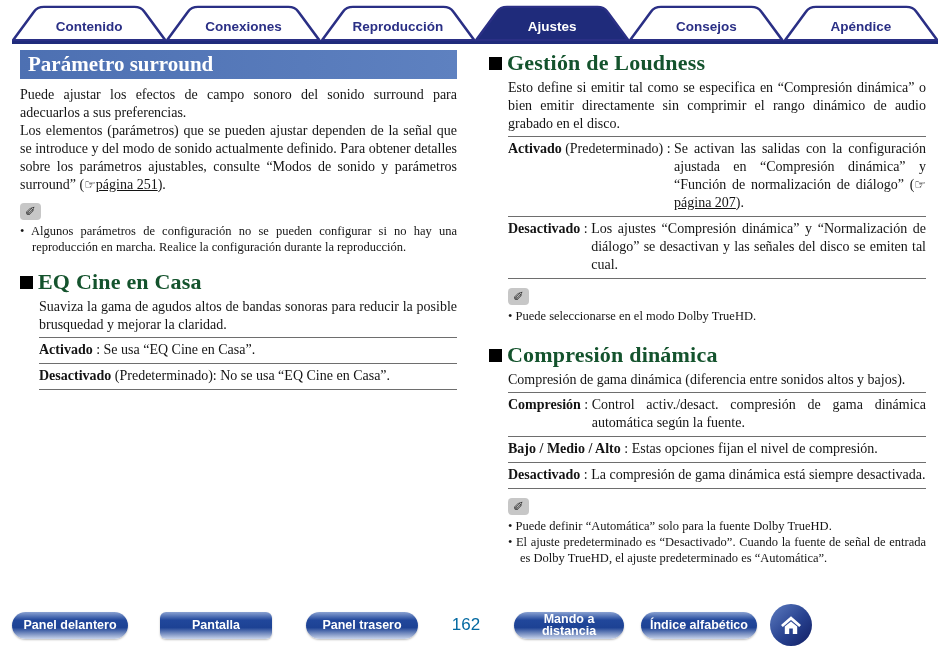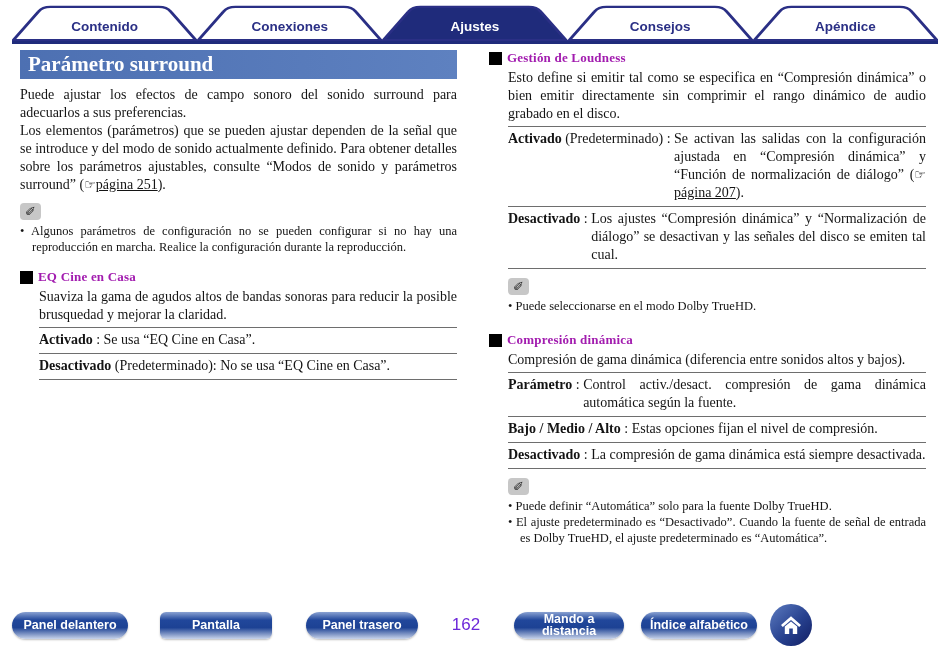--- a/index.html
+++ b/index.html
@@ -42,21 +42,21 @@
   .note-list { list-style:none; }
   .note-list li {
     font-size:12.5px; line-height:16px; text-align:justify;
     padding-left:12px; text-indent:-12px;
   }
   .note-list li::before { content:"• "; }
 
   .section { margin-top:14px; }
   .section-head { display:flex; align-items:center; gap:5px; margin-bottom:3px; }
   .sq { width:13px; height:13px; background:#000; flex:none; }
-  .section-head h2 { font-size:13px; font-weight:bold; color:#a21caf; letter-spacing:0.2px; }
+  .section-head h2 { font-size:22px; font-weight:bold; color:#14532d; letter-spacing:0.2px; }
   .section-body { margin-left:19px; }
 
   .opt-table { border-bottom:1px solid #6e6e6e; margin-top:3px; }
   .opt-row { border-top:1px solid #6e6e6e; padding:3px 0 4px 0; display:flex; font-size:14px; line-height:18px; }
   .opt-row .term { white-space:pre-wrap; flex:none; }
   .opt-row .term b { font-weight:bold; }
   .opt-row .desc { flex:1; text-align:justify; }
 
   
   .footer { position:absolute; left:0; right:0; bottom:11px; display:flex; align-items:center; padding:0 12px; }
@@ -65,21 +65,21 @@
     background:linear-gradient(180deg,#8aa2d2 0%,#21479b 30%,#1d4294 58%,#c9d4ea 100%);
     color:#ffffff; font-weight:bold; font-size:12.5px; line-height:12px;
     display:flex; align-items:center; justify-content:center; text-align:center;
     box-shadow:0 1px 2px rgba(0,0,0,0.25); font-family:inherit; padding:0 4px;
   }
   .pill.w1 { width:116px; }
   .pill.w2 { width:112px; margin-left:32px;border-radius:6px; }
   .pill.w3 { width:112px; margin-left:34px; }
   .pill.w4 { width:110px; }
   .pill.w5 { width:116px; margin-left:17px; }
-  .page-num { width:96px; text-align:center; font-size:17px; color:#6d28d9; }
+  .page-num { width:96px; text-align:center; font-size:17px; color:#0369a1; }
   .home-btn {
     width:42px; height:42px; border-radius:50%; border:none; cursor:pointer; margin-left:13px;
     background:linear-gradient(135deg,#5d7cc0 0%,#27418f 55%,#111e63 100%);
     display:flex; align-items:center; justify-content:center;
   }
 </style>
 </head>
 <body>
 
 <nav class="tabbar">
@@ -87,20 +87,26 @@
     <svg viewBox="0 0 140 38" preserveAspectRatio="none">
         <path d="M1 37 L20 7 Q23 2 29 2 L111 2 Q117 2 120 7 L139 37 Z"></path>
       </svg>
     <span class="tab-label">Contenido</span>
   </div>
   <div class="tab">
     <svg viewBox="0 0 140 38" preserveAspectRatio="none">
         <path d="M1 37 L20 7 Q23 2 29 2 L111 2 Q117 2 120 7 L139 37 Z"></path>
       </svg>
     <span class="tab-label">Conexiones</span>
+  </div>
+  <div class="tab">
+    <svg viewBox="0 0 140 38" preserveAspectRatio="none">
+        <path d="M1 37 L20 7 Q23 2 29 2 L111 2 Q117 2 120 7 L139 37 Z"></path>
+      </svg>
+    <span class="tab-label">Reproducción</span>
   </div>
   <div class="tab active">
     <svg viewBox="0 0 140 38" preserveAspectRatio="none">
         <path d="M1 37 L20 7 Q23 2 29 2 L111 2 Q117 2 120 7 L139 37 Z"></path>
       </svg>
     <span class="tab-label">Ajustes</span>
   </div>
   <div class="tab">
     <svg viewBox="0 0 140 38" preserveAspectRatio="none">
         <path d="M1 37 L20 7 Q23 2 29 2 L111 2 Q117 2 120 7 L139 37 Z"></path>
@@ -178,21 +184,21 @@
 
     <section class="section" style="margin-top:18px;">
       <div class="section-head">
         <span class="sq"></span>
         <h2>Compresión dinámica</h2>
       </div>
       <div class="section-body">
         <p class="bodytext">Compresión de gama dinámica (diferencia entre sonidos altos y bajos).</p>
         <div class="opt-table">
           <div class="opt-row">
-            <span class="term"><b>Parámetro</b><span> : </span></span>
+            <span class="term"><b>Compresión</b><span> : </span></span>
             <span class="desc">Control activ./desact. compresión de gama dinámica automática según la fuente.</span>
           </div>
           <div class="opt-row">
             <span class="term"><b>Bajo / Medio / Alto</b><span> : </span></span>
             <span class="desc">Estas opciones fijan el nivel de compresión.</span>
           </div>
           <div class="opt-row">
             <span class="term"><b>Desactivado</b><span> : </span></span>
             <span class="desc">La compresión de gama dinámica está siempre desactivada.</span>
           </div>

